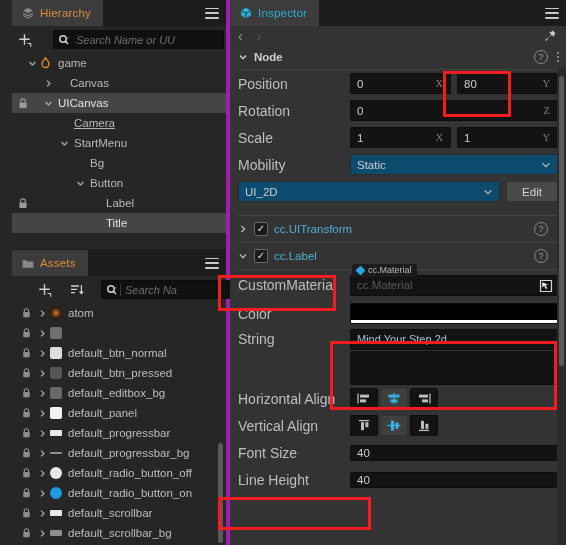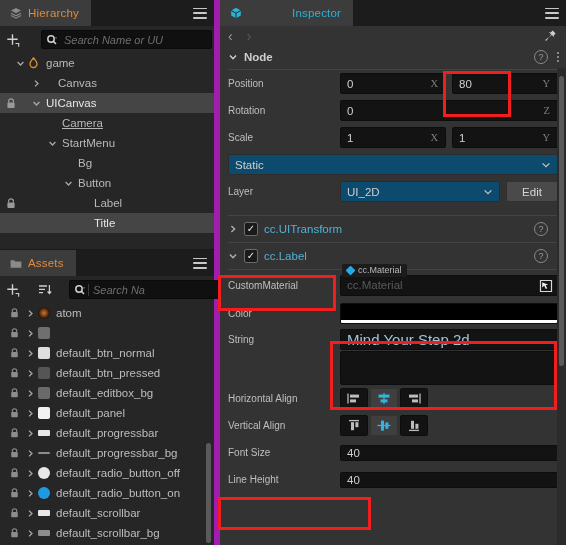--- a/index.html
+++ b/index.html
@@ -5,29 +5,29 @@
   html,body{margin:0;padding:0;background:#1c1c1c;}
   body{
     width:566px;height:545px;overflow:hidden;
     font-family:"Liberation Sans","DejaVu Sans",sans-serif;
     font-size:11px;color:#b4b4b4;
     -webkit-font-smoothing:antialiased;
   }
   .app{position:relative;width:566px;height:545px;background:#1c1c1c;display:flex;}
 
   
-  .left{width:214px;height:545px;background:#262626;display:flex;flex-direction:column;border-right:6px solid #a21caf;}
+  .left{width:214px;height:545px;background:#262626;display:flex;flex-direction:column;border-right:4px solid #a21caf;padding-left:12px;}
   .right{width:351px;height:545px;background:#333333;display:flex;flex-direction:column;}
 
   
   .tabbar{height:26px;background:#1c1c1c;display:flex;align-items:stretch;position:relative;flex:0 0 auto;}
   .tab{display:flex;align-items:center;gap:6px;padding:0 12px 0 10px;background:#3c3c3c;height:26px;box-sizing:border-box;}
   .tab.sel{background:#3c3c3c;}
   .tab-label{font-size:11.5px;color:#e08b3c;letter-spacing:.2px;}
-  .tab-label.insp{color:#2bb3d6;margin-left:44px;}
+  .tab-label.insp{color:#2bb3d6;}
   .tabrest{flex:1;background:#1c1c1c;display:flex;align-items:center;justify-content:flex-end;padding-right:7px;}
   .hamb{width:14px;height:11px;display:flex;flex-direction:column;justify-content:space-between;}
   .hamb i{display:block;height:1.6px;background:#c8c8c8;border-radius:1px;}
 
   .ic{display:inline-flex;align-items:center;justify-content:center;}
 
   
   .h-toolbar{height:27px;background:#262626;display:flex;align-items:center;padding:0 5px;gap:20px;flex:0 0 auto;}
   .plusbtn{width:16px;height:16px;position:relative;}
   .searchbox{flex:1;height:19px;background:#101010;border:1px solid #0b0b0b;border-radius:2px;display:flex;align-items:center;padding:0 4px;box-sizing:border-box;}
@@ -48,21 +48,21 @@
   .trow.sel{background:#454545;}
   .trow .lockwrap{position:absolute;left:6px;top:0;height:20px;display:flex;align-items:center;}
   .trow .inner{display:flex;align-items:center;height:20px;}
   .tname{font-size:11.5px;color:#b9b9b9;white-space:nowrap;}
   .trow.sel .tname{color:#e6e6e6;}
   .arrow{width:12px;display:inline-flex;align-items:center;justify-content:center;color:#9a9a9a;}
   .arrow.blank{visibility:hidden;}
 
   
   .assets{height:295px;display:flex;flex-direction:column;flex:0 0 auto;background:#262626;border-top:1px solid #1a1a1a;}
-  .a-toolbar{height:27px;display:flex;align-items:center;padding:0 5px;gap:16px;flex:0 0 auto;}
+  .a-toolbar{height:27px;display:flex;align-items:center;padding:0 5px;gap:16px;flex:0 0 auto;margin-left:20px;}
   .a-list{flex:1;overflow:hidden;position:relative;}
   .arow{height:20px;display:flex;align-items:center;gap:0;padding-left:6px;box-sizing:border-box;}
   .arow .lk{width:16px;display:flex;justify-content:center;}
   .arow .ar{width:16px;display:flex;justify-content:center;color:#9a9a9a;}
   .swatch{width:12px;height:12px;border-radius:2px;margin-right:6px;flex:0 0 auto;}
   .aname{font-size:11.5px;color:#bdbdbd;white-space:nowrap;}
 
   
   .i-nav{height:20px;display:flex;align-items:center;padding:0 8px;background:#333;flex:0 0 auto;position:relative;}
   .chev{font-size:14px;color:#9d9d9d;margin-right:14px;line-height:1;}
@@ -72,21 +72,21 @@
   .nodehdr .cap{color:#cfcfcf;font-size:11.5px;font-weight:bold;margin-left:6px;}
   .hdr-right{position:absolute;right:7px;top:0;height:22px;display:flex;align-items:center;gap:9px;}
   .qmark{width:12px;height:12px;border:1px solid #8a8a8a;border-radius:50%;color:#9b9b9b;font-size:9px;display:flex;align-items:center;justify-content:center;line-height:1;}
   .kebab{display:flex;flex-direction:column;gap:2px;align-items:center;}
   .kebab i{width:2px;height:2px;background:#a5a5a5;border-radius:50%;display:block;}
 
   .i-body{flex:1;position:relative;overflow:hidden;background:#333;}
   .divider{height:1px;background:#444;margin:0 8px;}
 
   .prow{height:27px;display:flex;align-items:center;padding:0 8px;box-sizing:border-box;}
-  .plabel{width:112px;flex:0 0 auto;color:#bfbfbf;font-size:10px;}
+  .plabel{width:112px;flex:0 0 auto;color:#bfbfbf;font-size:14px;}
   .pfields{flex:1;display:flex;align-items:center;gap:6px;}
   .fld{
     height:21px;background:#131313;border:1px solid #0d0d0d;border-radius:2px;
     display:flex;align-items:center;padding:0 6px;box-sizing:border-box;position:relative;
   }
   .fld .val{color:#cfcfcf;font-size:11.5px;}
   .fld .axis{position:absolute;right:7px;color:#7d7d7d;font-size:10.5px;font-family:"Liberation Serif",serif;}
   .fld.half{flex:1;}
   .fld.full{flex:1;}
 
@@ -129,21 +129,21 @@
   .colorfield{
     height:21px;background:#000;border:1px solid #0d0d0d;border-radius:2px;flex:1;
     display:flex;flex-direction:column;justify-content:flex-end;box-sizing:border-box;overflow:hidden;
   }
   .colorfield .alpha{height:3px;background:#ffffff;width:100%;}
 
   .strfield{
     background:#131313;border:1px solid #0d0d0d;border-radius:2px;flex:1;
     height:21px;display:flex;align-items:center;padding:0 6px;box-sizing:border-box;
   }
-  .strfield .sv{color:#9fc3d8;font-size:15px;}
+  .strfield .sv{color:#9fc3d8;font-size:11px;}
   .strbox2{
     background:#131313;border:1px solid #0d0d0d;border-radius:2px;flex:1;height:34px;box-sizing:border-box;
   }
 
   .alignset{display:flex;gap:2px;}
   .abtn{
     width:28px;height:21px;background:#131313;border:1px solid #0d0d0d;border-radius:2px;
     display:flex;align-items:center;justify-content:center;box-sizing:border-box;
   }
   .abtn.act{background:#3f3f3f;border-color:#333;}
@@ -649,34 +649,34 @@
             <span class="axis">X</span>
           </span>
           <span class="fld half">
             <span class="val">1</span>
             <span class="axis">Y</span>
           </span>
         </span>
       </div>
 
       <div class="prow">
+        <span class="plabel">Mobility</span>
         <span class="pfields">
           <span class="select" style="flex:1">
             <span class="val">Static</span>
             <span class="dn ic">
               <svg width="10" height="8" viewBox="0 0 10 8">
                   <path d="M1.6 2.4 5 5.6 8.4 2.4" fill="none" stroke="#c2c2c2" stroke-width="1.3"></path>
                 </svg>
             </span>
           </span>
         </span>
       </div>
 
       <div class="prow">
-        <span class="plabel">Layer</span>
         <span class="pfields">
           <span class="select" style="flex:1">
             <span class="val">UI_2D</span>
             <span class="dn ic">
               <svg width="10" height="8" viewBox="0 0 10 8">
                   <path d="M1.6 2.4 5 5.6 8.4 2.4" fill="none" stroke="#c2c2c2" stroke-width="1.3"></path>
                 </svg>
             </span>
           </span>
           <span class="btn">Edit</span>

